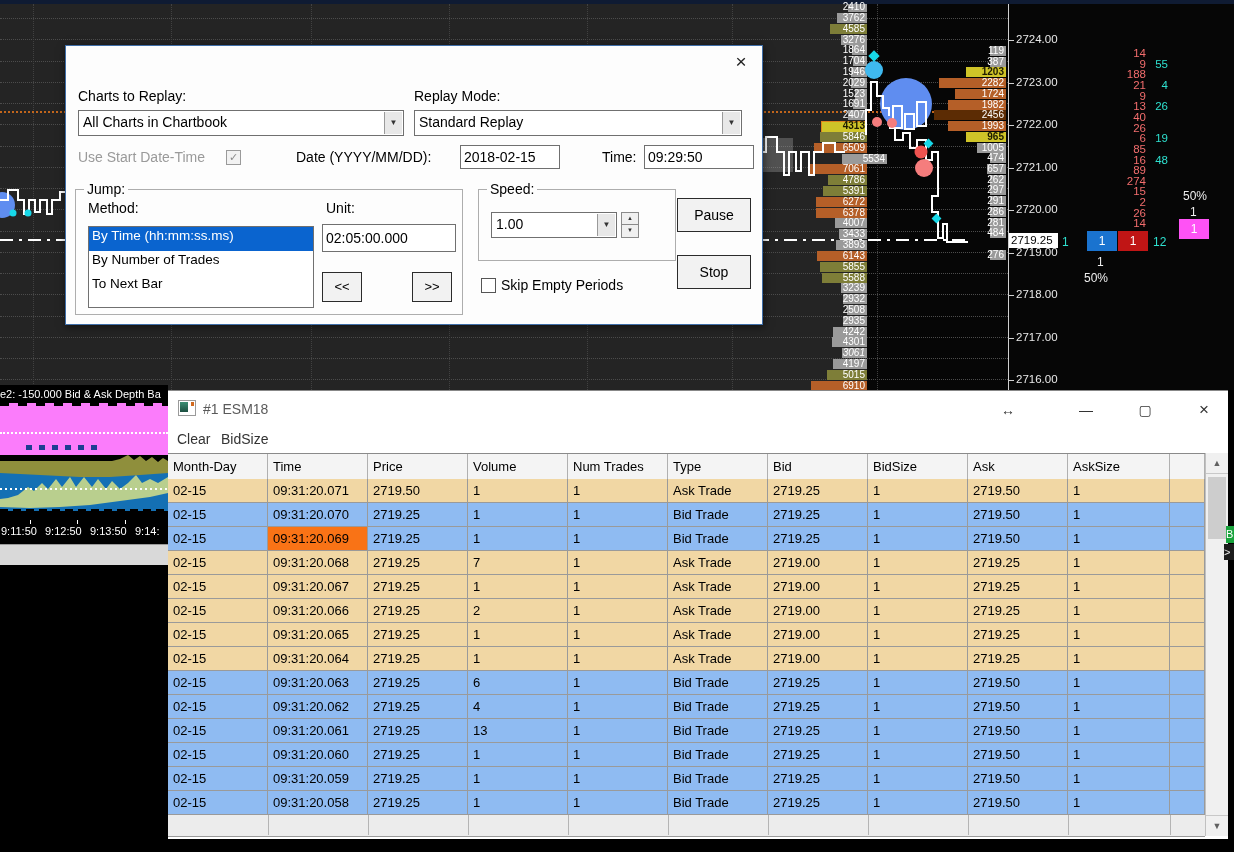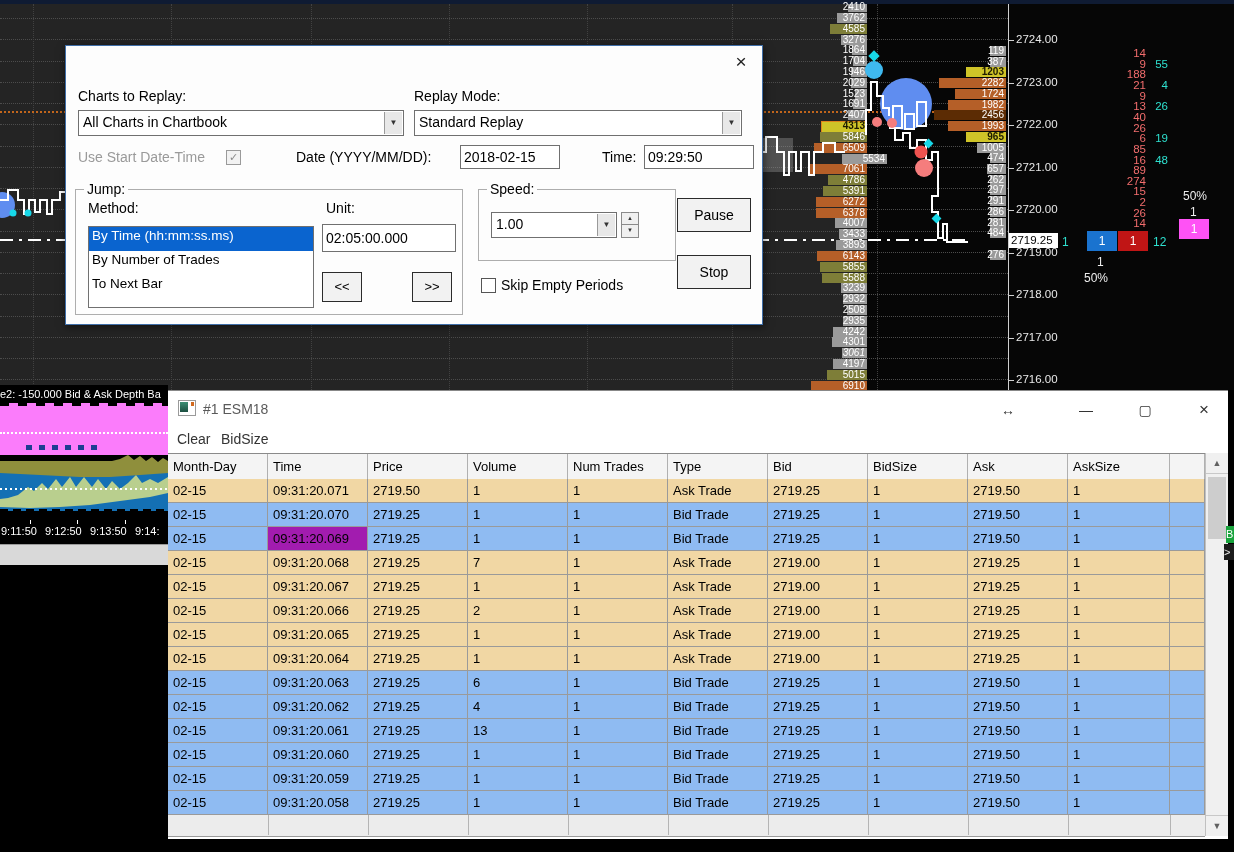--- a/index.html
+++ b/index.html
@@ -523,21 +523,21 @@
             <div class="tcell" style="left: 400px; width: 100px; background: rgb(143, 187, 242);">1</div>
             <div class="tcell" style="left: 500px; width: 100px; background: rgb(143, 187, 242);">Bid Trade</div>
             <div class="tcell" style="left: 600px; width: 100px; background: rgb(143, 187, 242);">2719.25</div>
             <div class="tcell" style="left: 700px; width: 100px; background: rgb(143, 187, 242);">1</div>
             <div class="tcell" style="left: 800px; width: 100px; background: rgb(143, 187, 242);">2719.50</div>
             <div class="tcell" style="left: 900px; width: 102px; background: rgb(143, 187, 242);">1</div>
             <div class="tcell" style="left: 1002px; width: 35px; background: rgb(143, 187, 242);"></div>
           </div>
           <div class="trow" style="top: 74px;">
             <div class="tcell" style="left: 0px; width: 100px; background: rgb(143, 187, 242);">02-15</div>
-            <div class="tcell" style="left: 100px; width: 100px; background: #a21caf;">09:31:20.069</div>
+            <div class="tcell" style="left: 100px; width: 100px; background: #f97316;">09:31:20.069</div>
             <div class="tcell" style="left: 200px; width: 100px; background: rgb(143, 187, 242);">2719.25</div>
             <div class="tcell" style="left: 300px; width: 100px; background: rgb(143, 187, 242);">1</div>
             <div class="tcell" style="left: 400px; width: 100px; background: rgb(143, 187, 242);">1</div>
             <div class="tcell" style="left: 500px; width: 100px; background: rgb(143, 187, 242);">Bid Trade</div>
             <div class="tcell" style="left: 600px; width: 100px; background: rgb(143, 187, 242);">2719.25</div>
             <div class="tcell" style="left: 700px; width: 100px; background: rgb(143, 187, 242);">1</div>
             <div class="tcell" style="left: 800px; width: 100px; background: rgb(143, 187, 242);">2719.50</div>
             <div class="tcell" style="left: 900px; width: 102px; background: rgb(143, 187, 242);">1</div>
             <div class="tcell" style="left: 1002px; width: 35px; background: rgb(143, 187, 242);"></div>
           </div>

